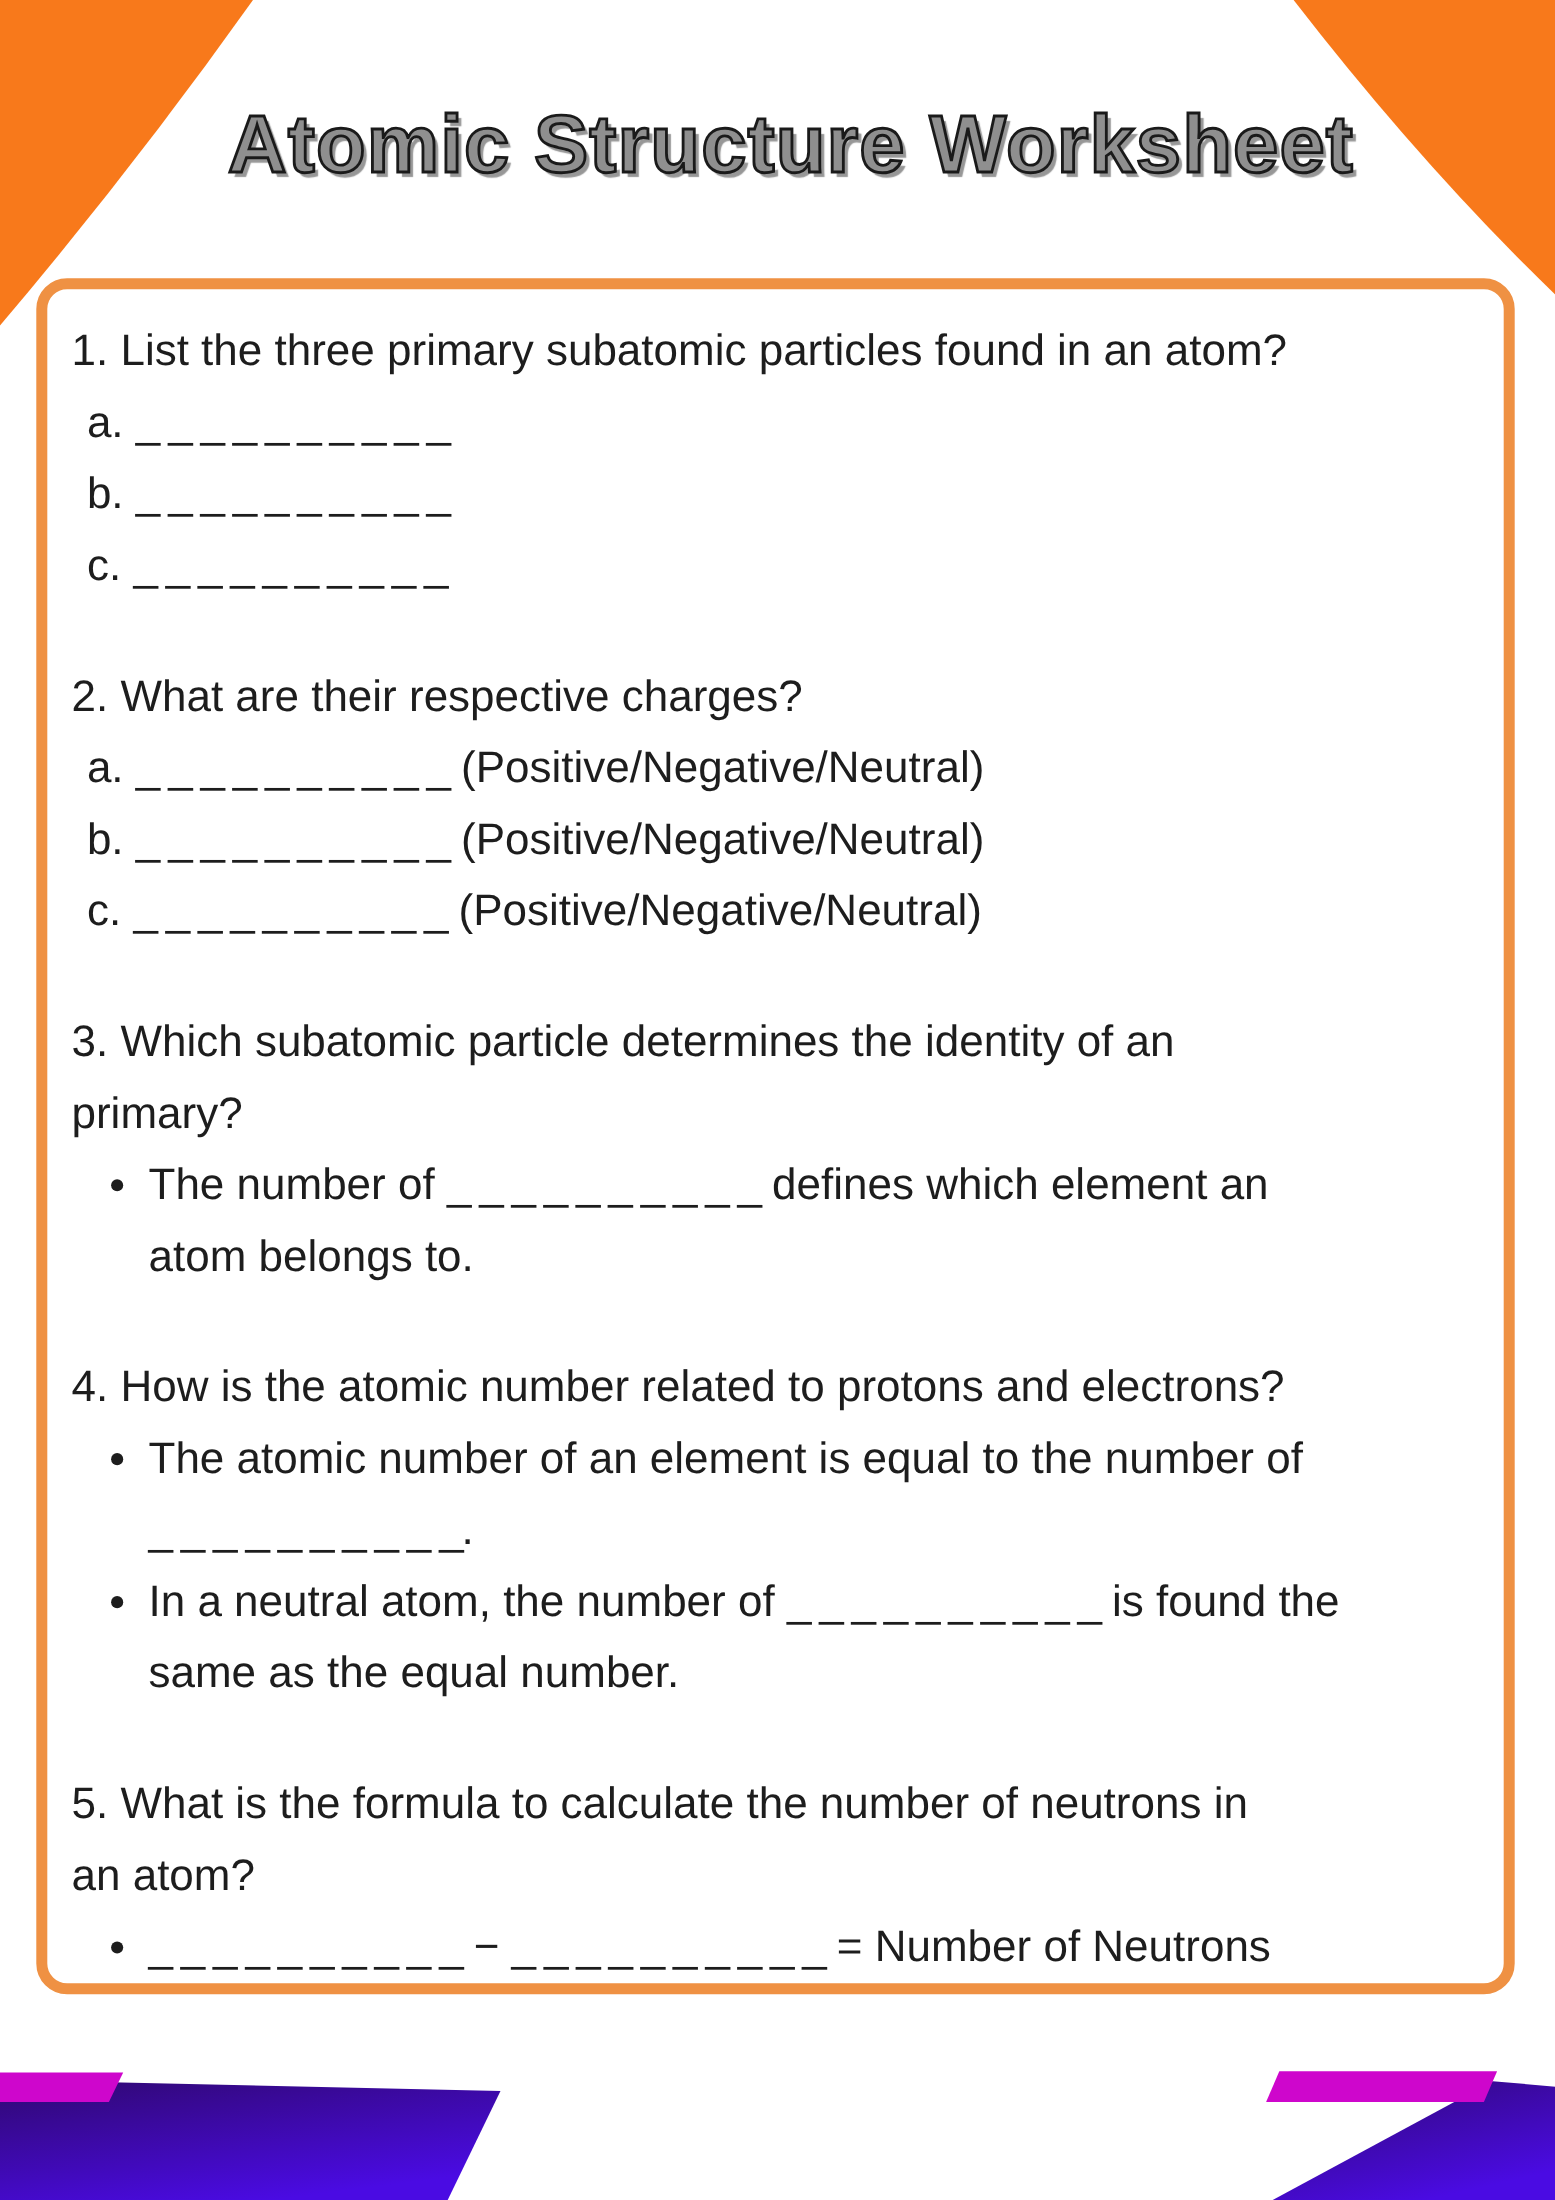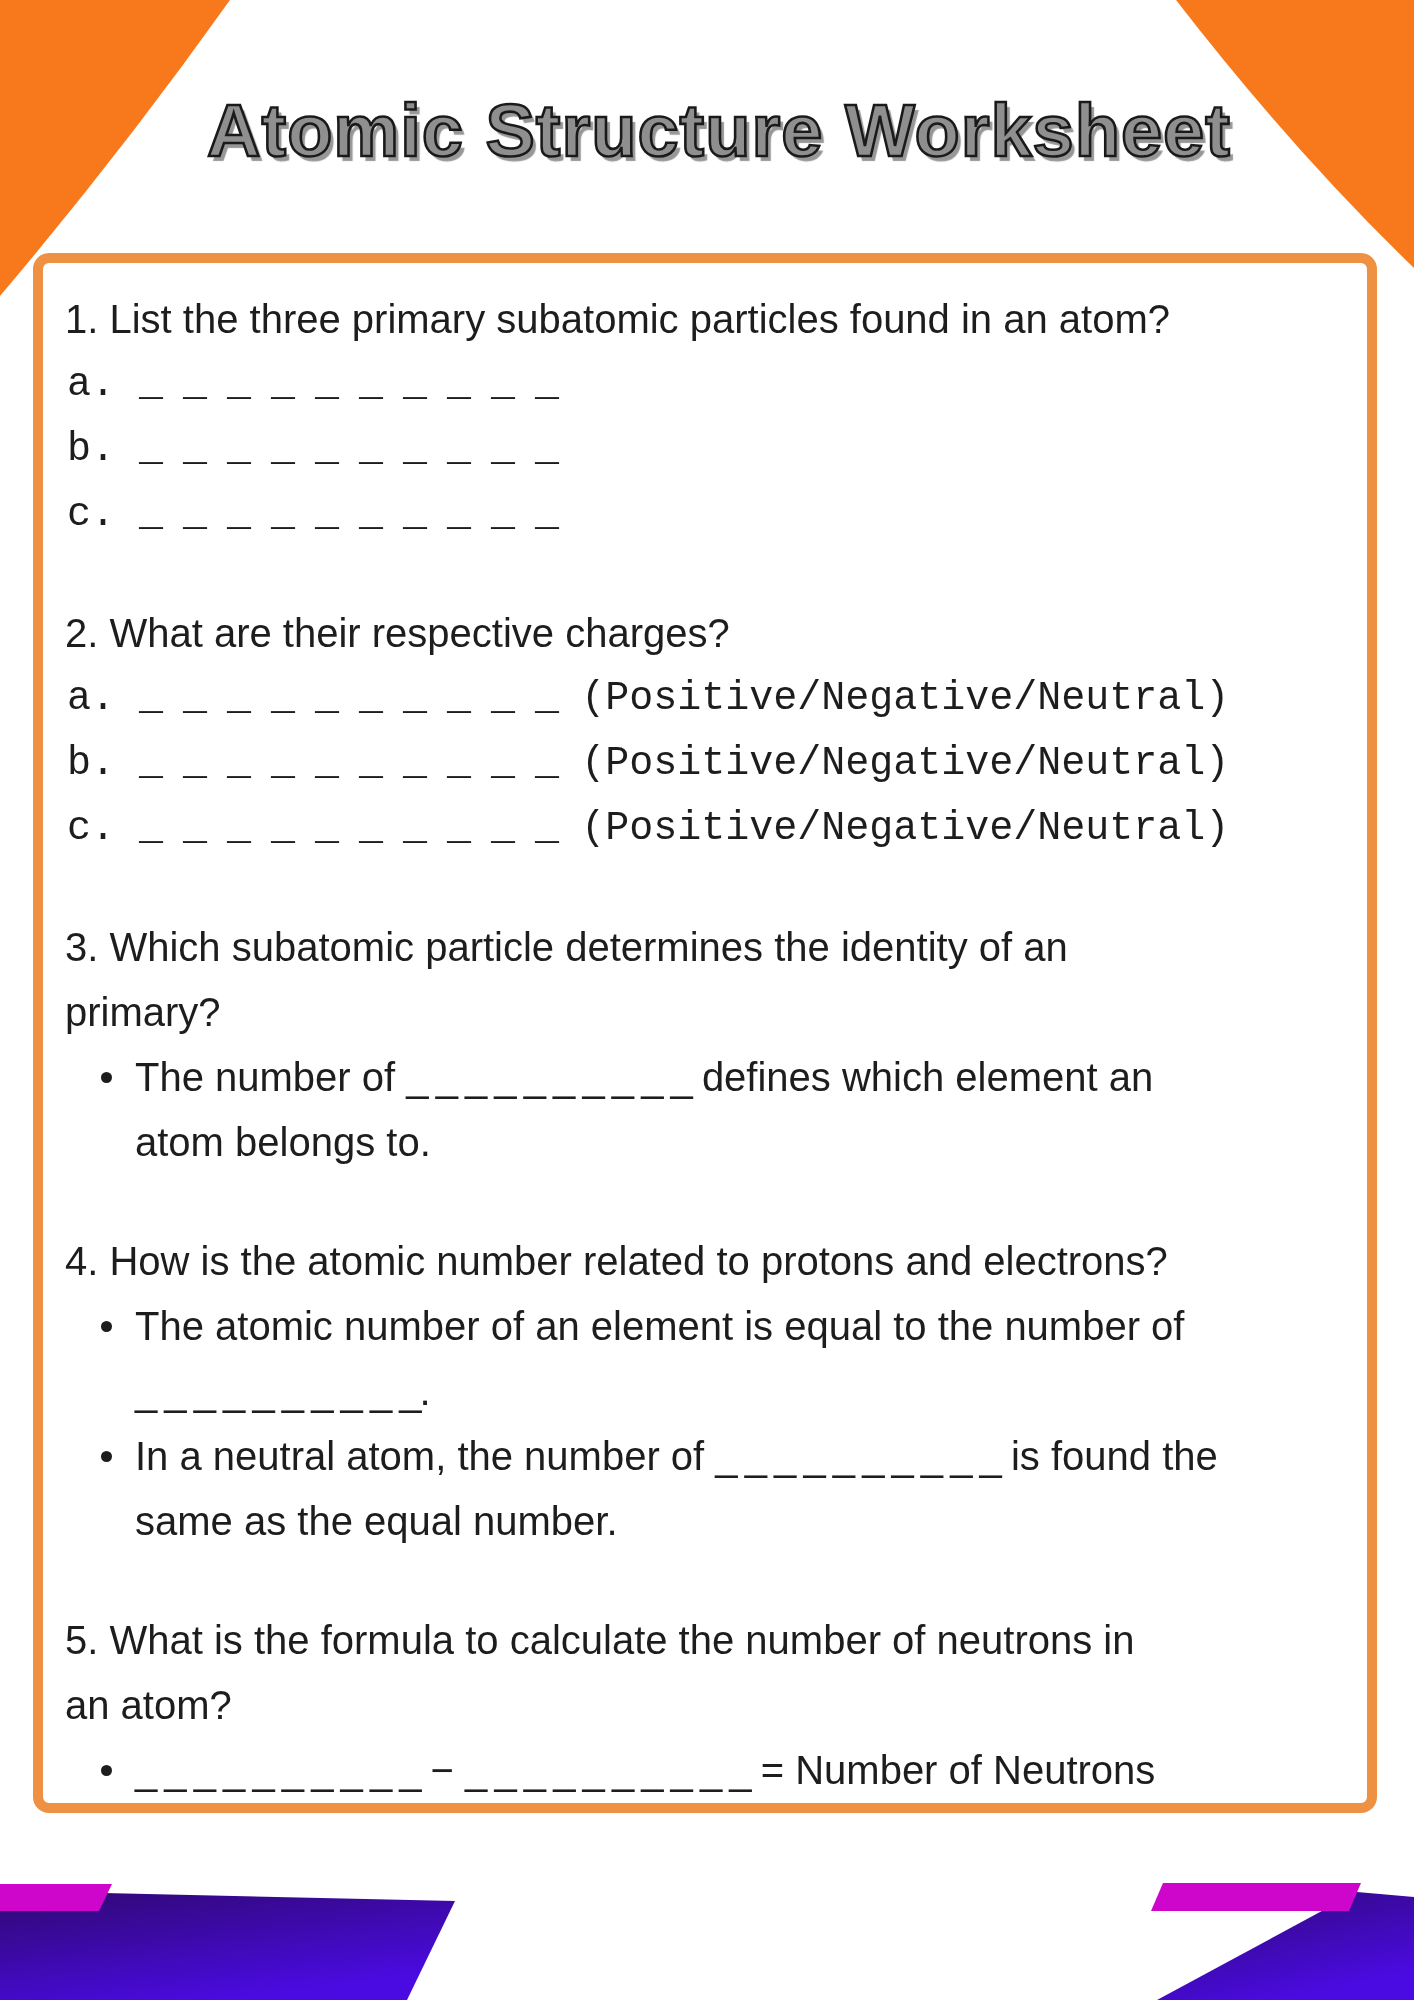--- a/index.html
+++ b/index.html
@@ -12,25 +12,25 @@
     position:absolute;top:76px;left:0;width:100%;margin:12px;
     text-align:center;font-size:74px;font-weight:bold;letter-spacing:1px;
     color:#8f8f8f;
     -webkit-text-stroke:2.6px #1a1a1a;
     text-shadow:4px 5px 1px rgba(25,25,25,0.45);
     white-space:nowrap;
   }
   .box{
     position:absolute;left:33px;top:253px;width:1344px;height:1560px;
     box-sizing:border-box;background:#ffffff;
-    border:10px solid #ef9143;border-radius:16px;
+    border:10px solid #ef9143;border-radius:28px;
     padding:24px 20px 0 22px;
   }
   .line{font-size:40px;line-height:65px;white-space:nowrap;}
-  .item{margin-left:2px;font-family:Liberation Mono, monospace;}
+  .item{margin-left:14px;}
   .blank{letter-spacing:-2px;}
   .bullet{position:relative;padding-left:70px;}
   .bullet::before{
     content:"";position:absolute;left:36px;top:27px;
     width:11px;height:11px;border-radius:50%;background:#1d1d1d;
   }
   .cont{margin-left:70px;}
   .gap{height:54px;}
 </style>
 </head>

